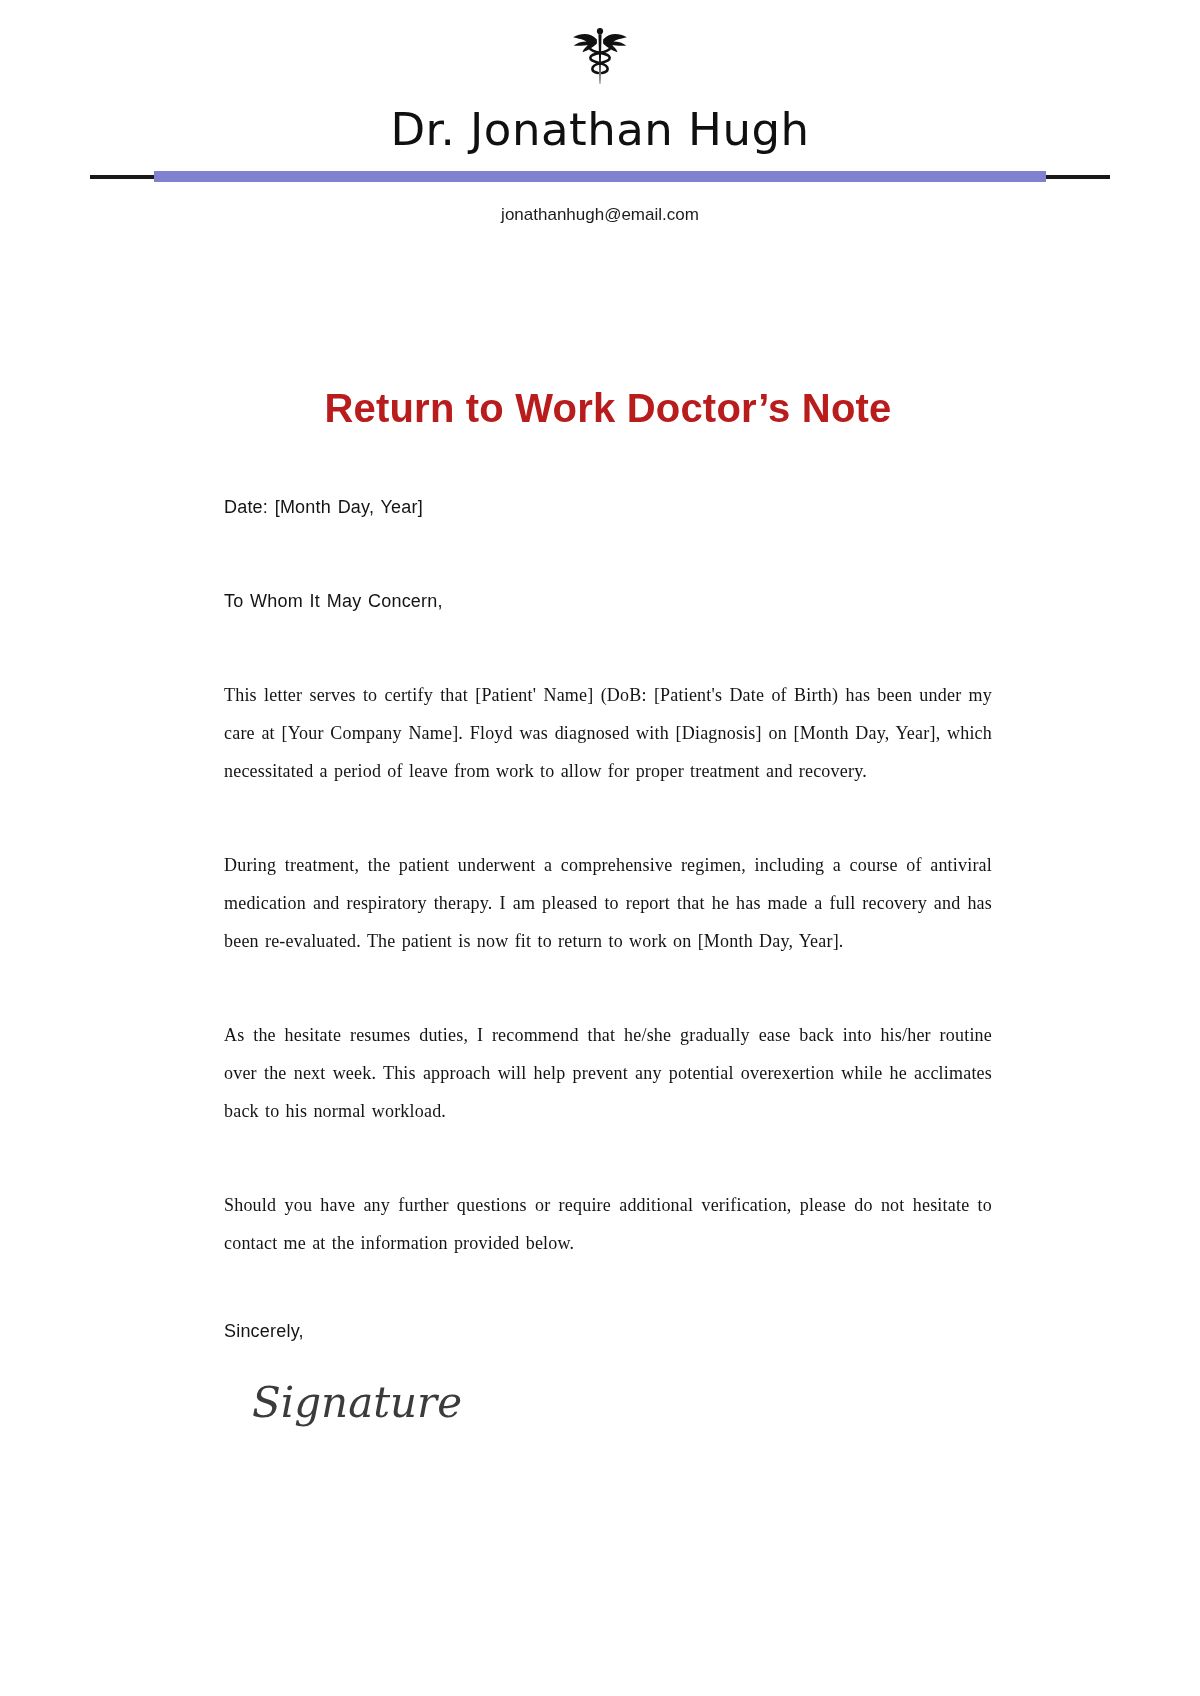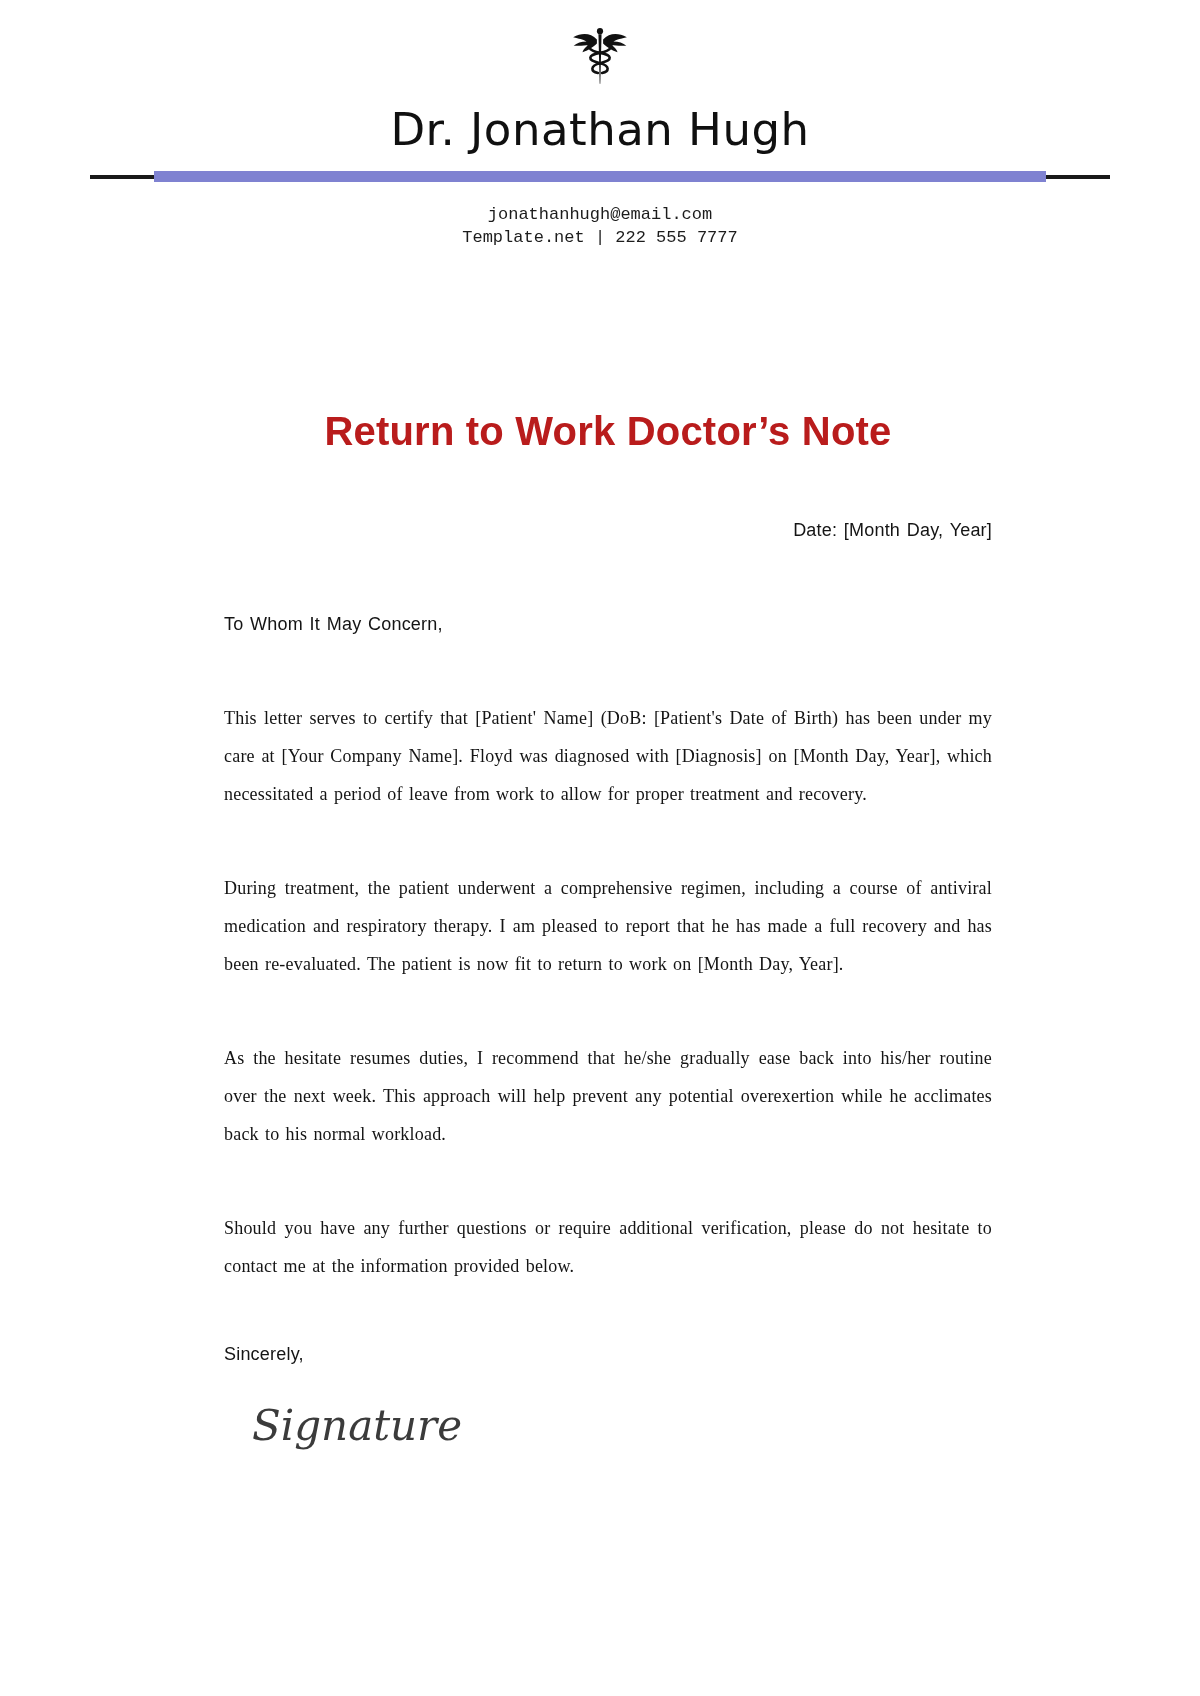--- a/index.html
+++ b/index.html
@@ -53,21 +53,21 @@
     left: 50%;
     transform: translateX(-50%);
     top: 1px;
     width: 892px;
     height: 11px;
     background: #7f82d1;
   }
   .contact {
     margin-top: 19px;
     text-align: center;
-    font-family: Liberation Mono, monospace;
+    font-family: Liberation Sans, sans-serif;
     font-size: 17px;
     line-height: 23px;
     color: #1c1c1c;
   }
   
   .letter-body {
     padding: 0 118px 0 134px;
     color: #141414;
   }
   .letter-title {
@@ -80,21 +80,21 @@
     letter-spacing: 0.2px;
     color: #b91c1c;
   }
   .letter-body p {
     font-size: 18px;
     line-height: 38px;
     letter-spacing: 0.2px;
     word-spacing: 1.5px;
     margin: 0;
   }
-  .date-line   { margin-top: 56px !important; text-align: right; }
+  .date-line   { margin-top: 56px !important; }
   .salutation  { margin-top: 56px !important; }
   .para        { margin-top: 56px !important; text-align: justify; font-family: Liberation Serif, serif; }
   .closing     { margin-top: 50px !important; }
   .signature {
     margin: 26px 0 0 28px;
     font-family: "DejaVu Serif", serif;
     font-style: italic;
     font-size: 42px;
     line-height: 1.3;
     color: #3b3b3b;
@@ -123,21 +123,20 @@
     <h1 class="doctor-name">Dr. Jonathan Hugh</h1>
   </header>
 
   <div class="divider">
     <div class="divider-line"></div>
     <div class="divider-accent"></div>
   </div>
 
   <div class="contact">
     <div>jonathanhugh@email.com</div>
-    <div>Template.net | 222 555 7777</div>
   </div>
 
   <main class="letter-body">
     <h2 class="letter-title">Return to Work Doctor’s Note</h2>
 
     <p class="date-line">Date: [Month Day, Year]</p>
 
     <p class="salutation">To Whom It May Concern,</p>
 
     <p class="para">This letter serves to certify that [Patient' Name] (DoB: [Patient's Date of Birth) has been under my care at [Your Company Name]. Floyd was diagnosed with [Diagnosis] on [Month Day, Year], which necessitated a period of leave from work to allow for proper treatment and recovery.</p>

